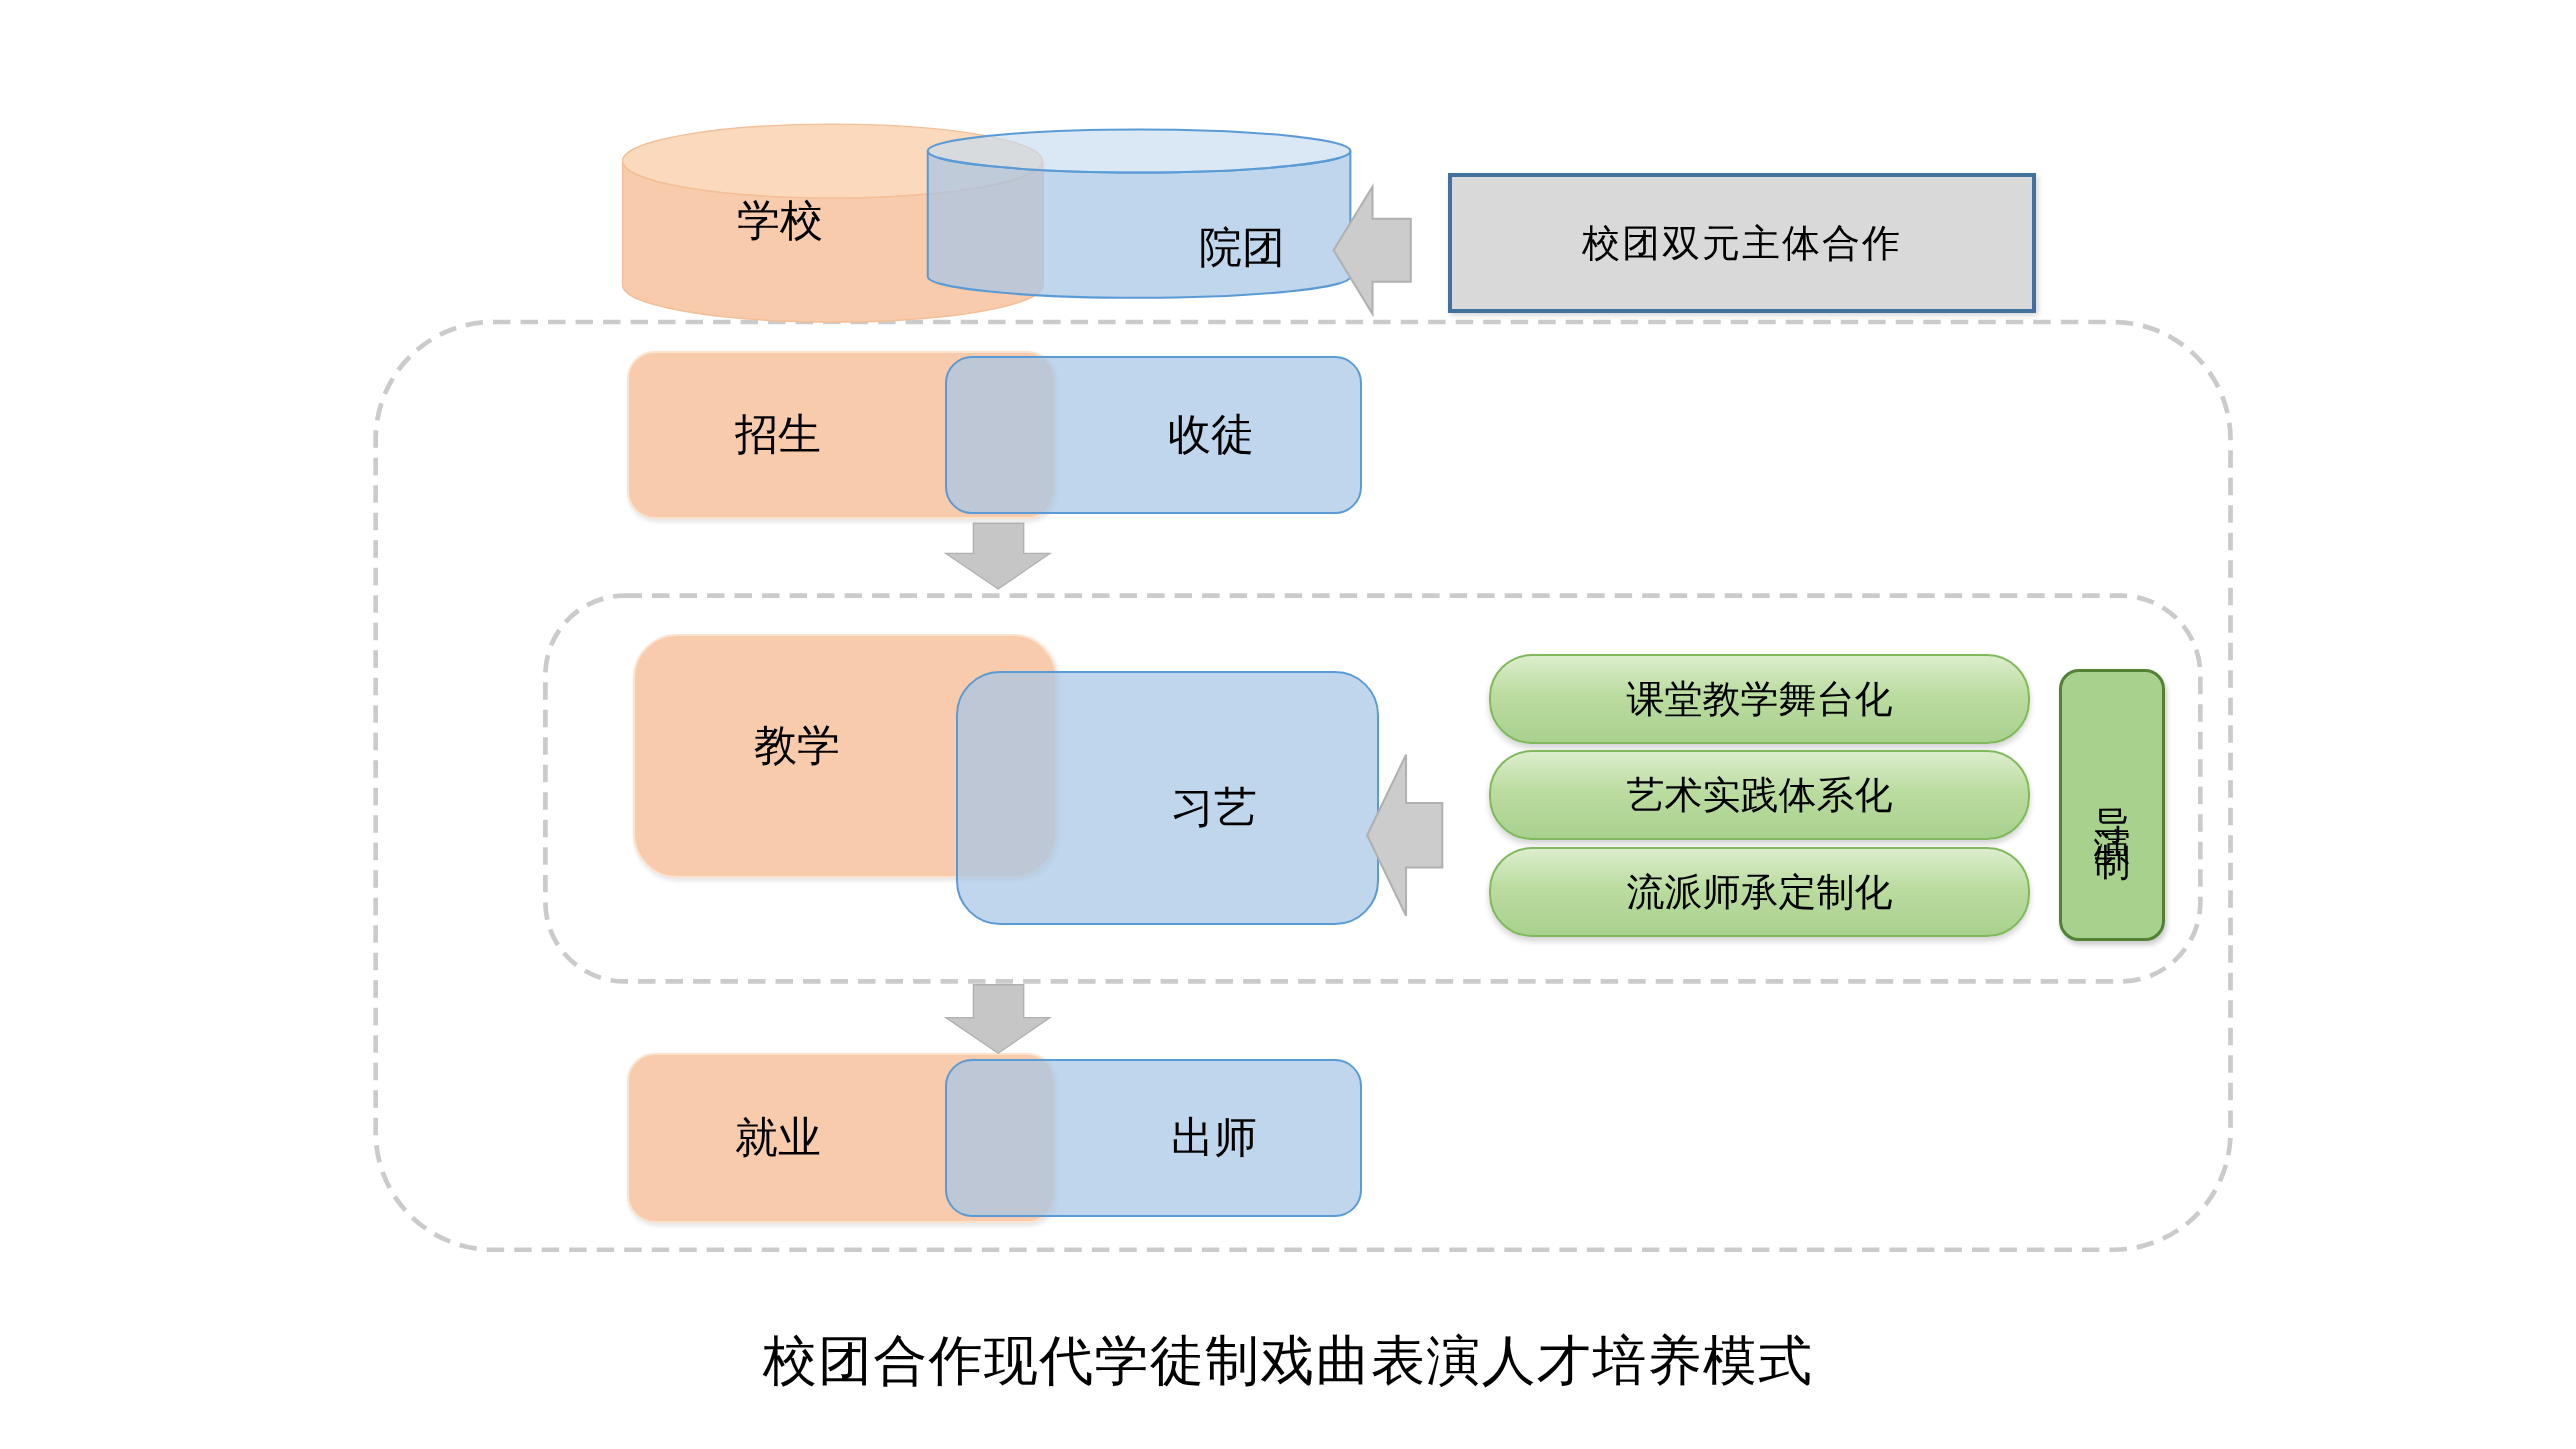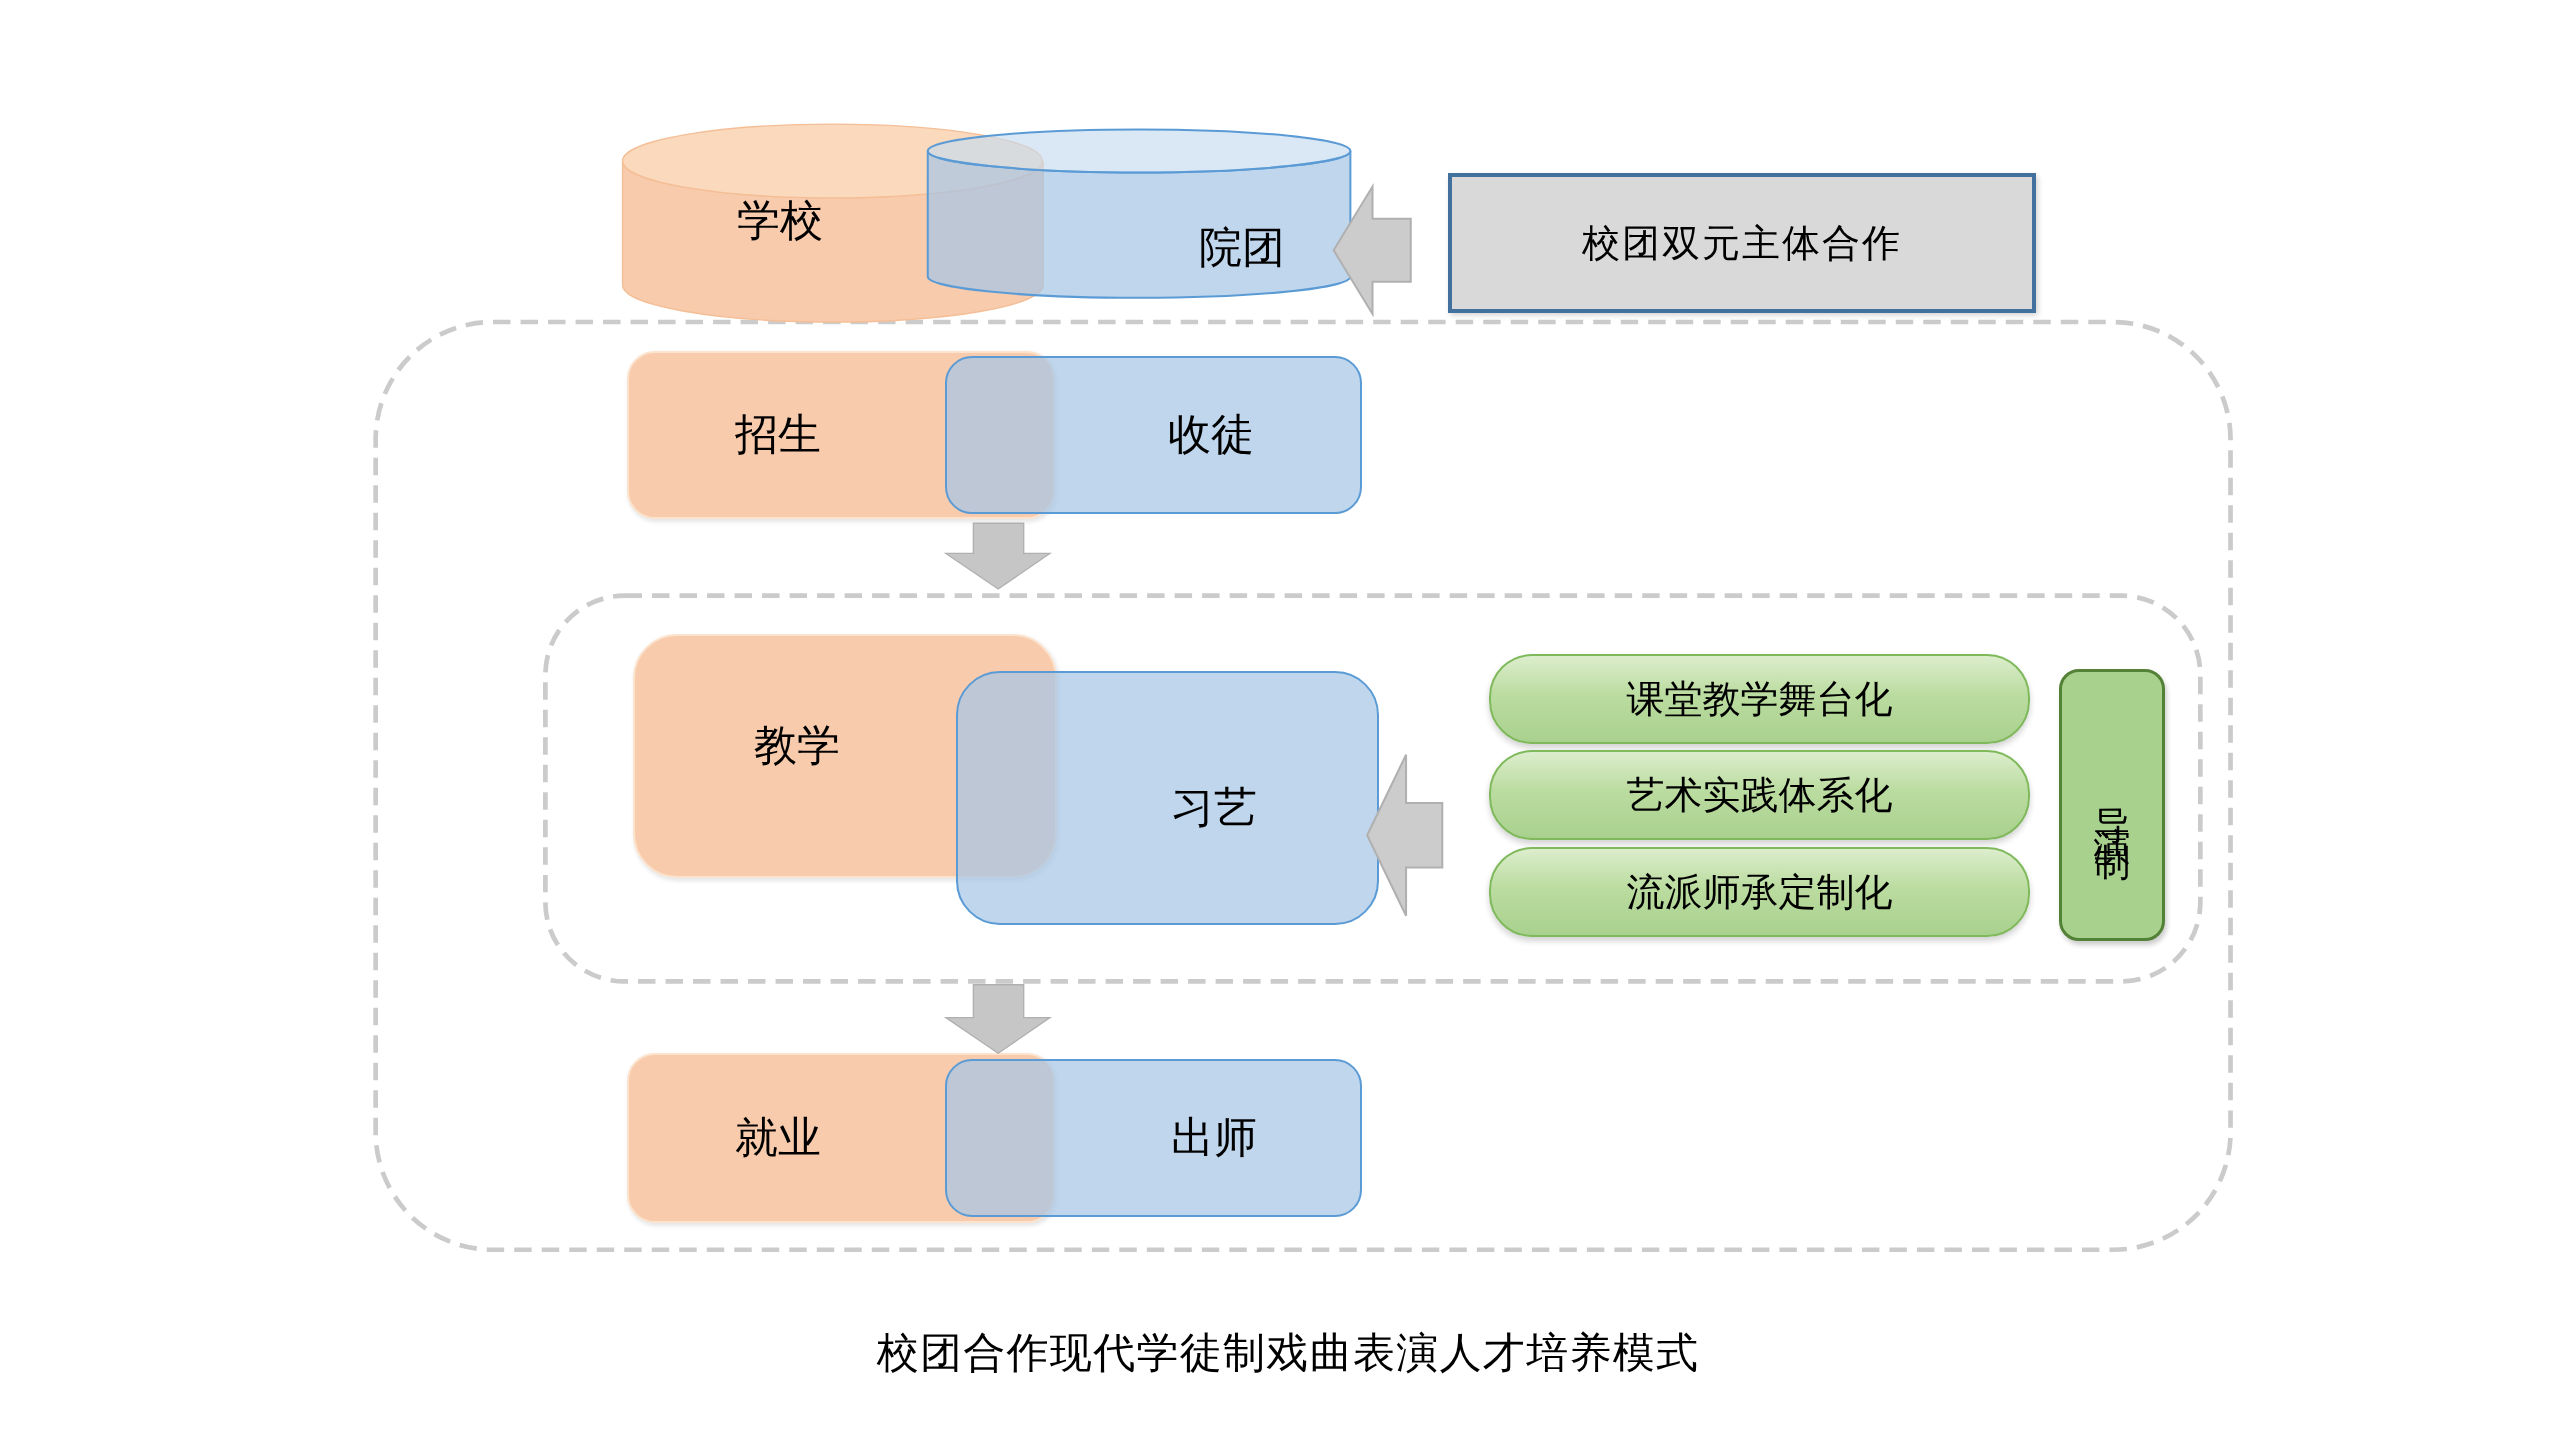--- a/index.html
+++ b/index.html
@@ -50,21 +50,21 @@
   #lbl-school    {left:780px;top:221px;}
   #lbl-troupe    {left:1214px;top:248px;margin-left:28px;}
   #lbl-recruit   {left:778px;top:435px;}
   #lbl-apprentice{left:1211px;top:435px;}
   #lbl-teach     {left:785px;top:746px;margin-left:12px;}
   #lbl-learn     {left:1214px;top:808px;}
   #lbl-employ    {left:778px;top:1138px;}
   #lbl-master    {left:1214px;top:1138px;}
 
   #caption{position:absolute;left:0;right:0;top:1325px;text-align:center;
-           font-size:42px;letter-spacing:1.3px;z-index:7;}
+           font-size:54px;letter-spacing:1.3px;z-index:7;}
 </style>
 </head>
 <body>
 
 <div id="canvas">
 
   <svg id="shape-layer" viewBox="0 0 3840 2160" xmlns="http://www.w3.org/2000/svg">
 
     <rect x="560" y="480" width="2765" height="1383" rx="175" ry="175" fill="none" stroke="#CBCBCB" stroke-width="7" stroke-dasharray="26 15"></rect>
 

